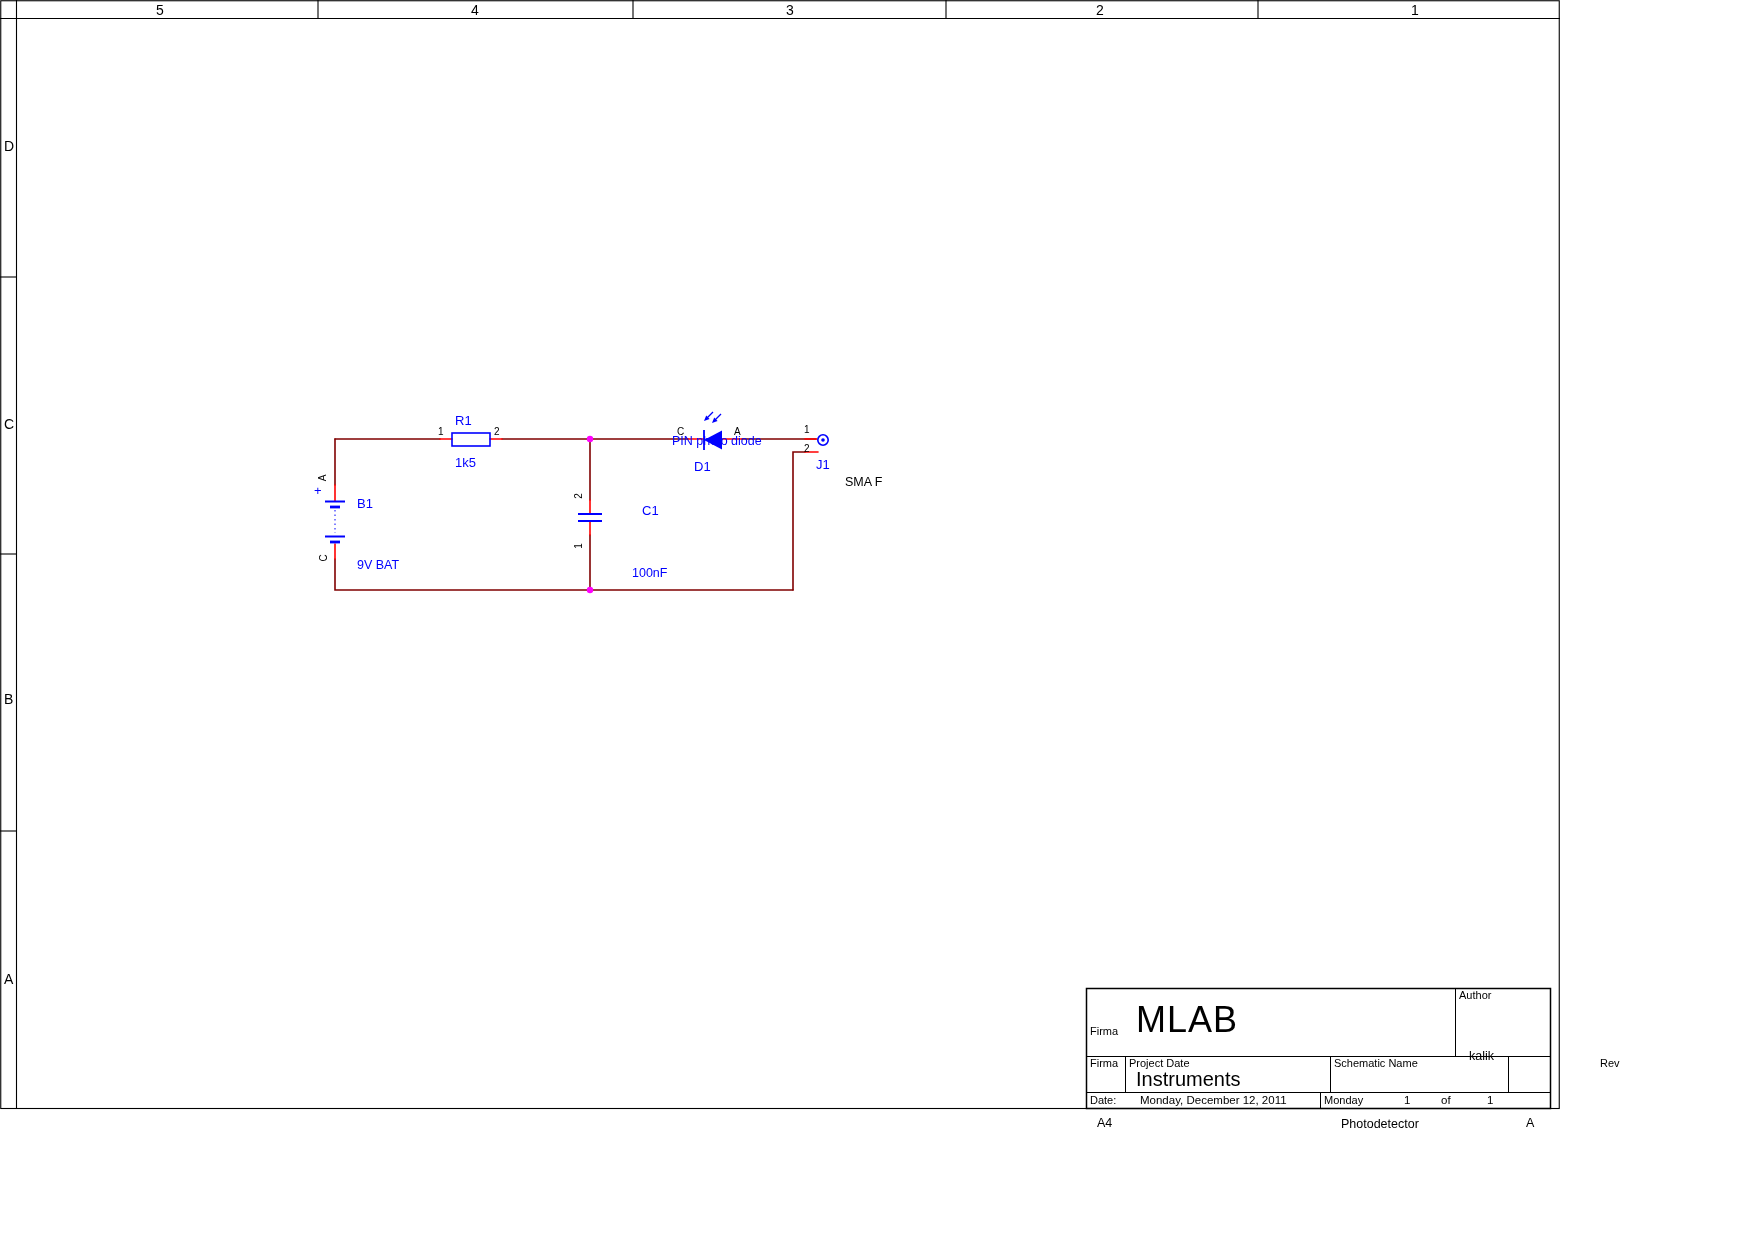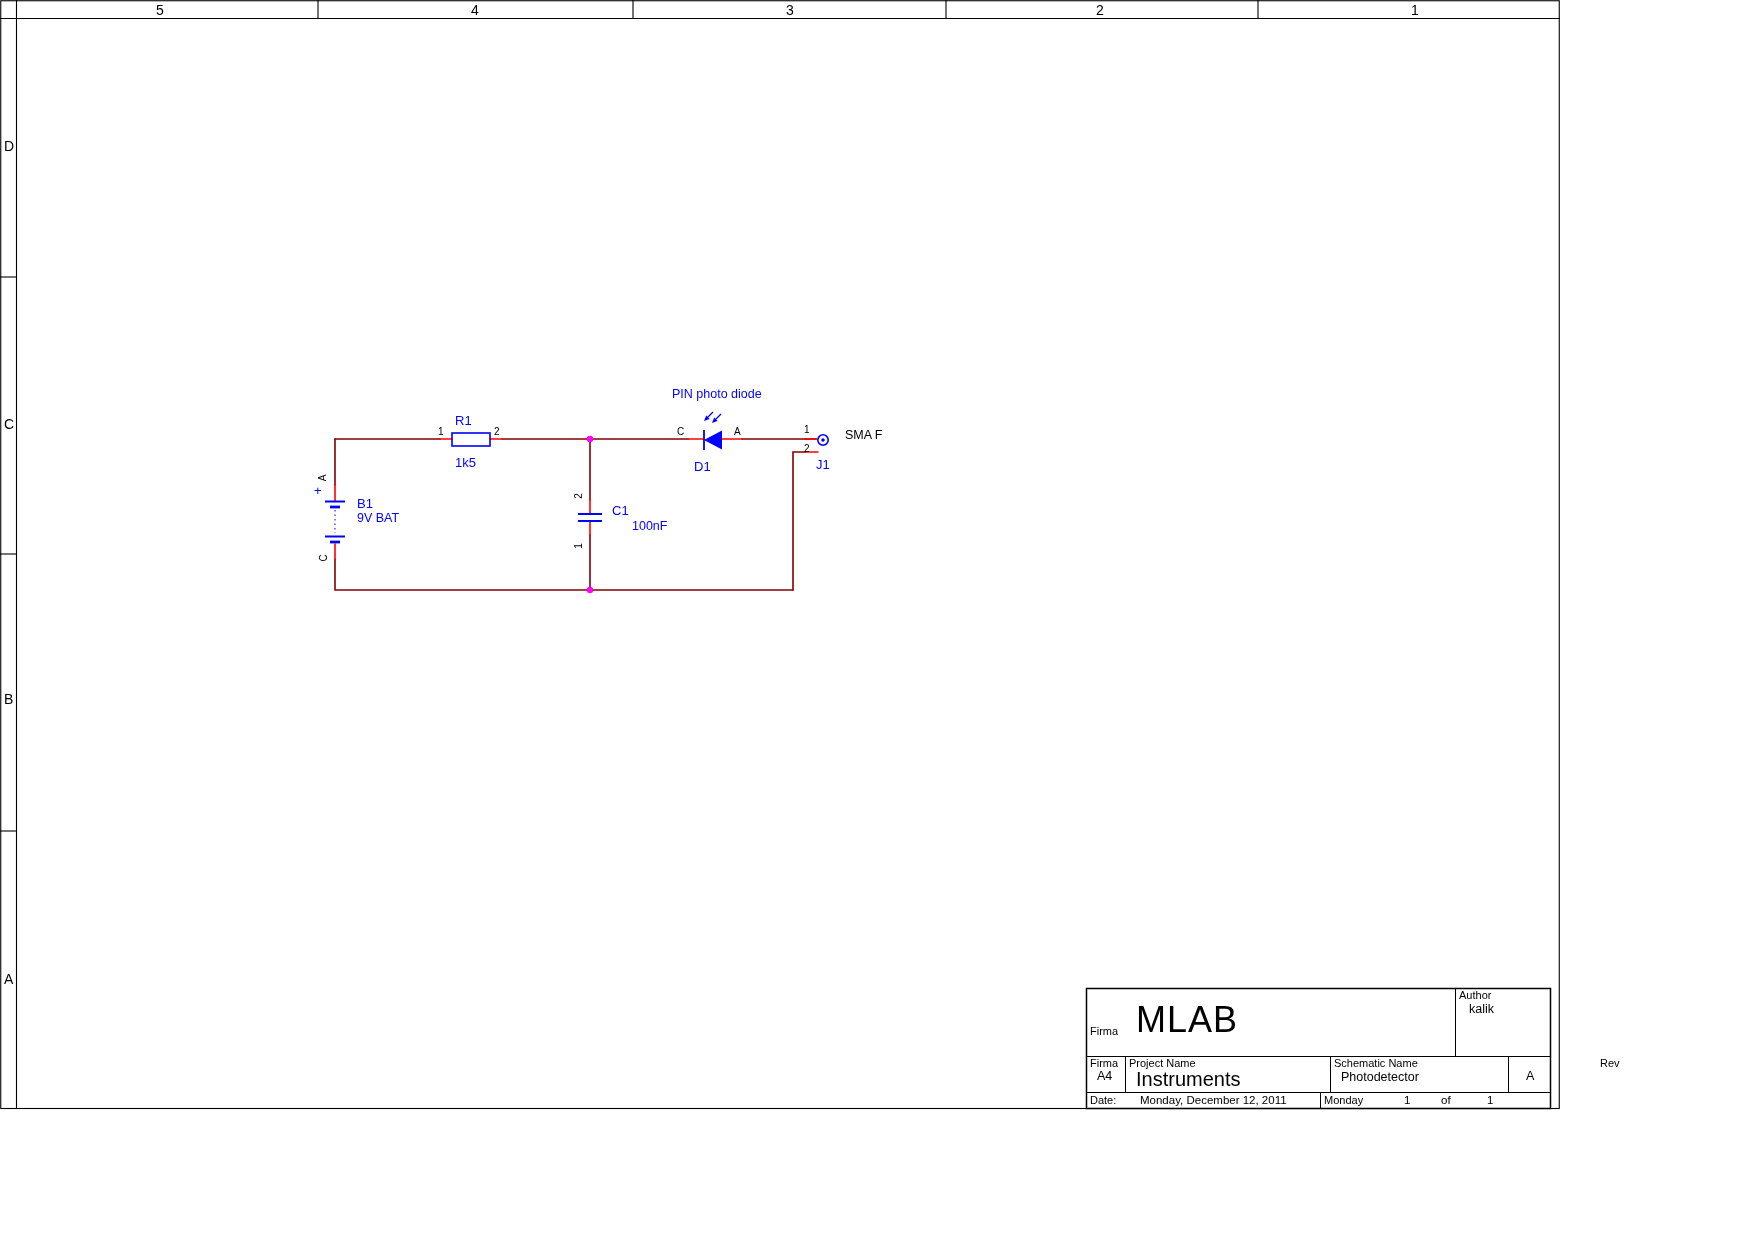--- a/index.html
+++ b/index.html
@@ -24,21 +24,21 @@
   .symfill{fill:var(--symbol);stroke:none;}
   .junc{fill:var(--junction);stroke:none;}
   .s1{stroke-width:1;} .s12{stroke-width:1.2;} .s16{stroke-width:1.6;}
   .s18{stroke-width:1.8;} .s2{stroke-width:2;} .s3{stroke-width:2.8;}
   .dash{stroke-dasharray:1.5,3;}
   
   #labels{position:absolute;left:0;top:0;width:100%;height:100%;}
   .t{position:absolute;white-space:pre;line-height:1;color:var(--ink);}
   .blue{color:var(--symbol);}
   .f10{font-size:10px;} .f11{font-size:11px;} .f115{font-size:11.5px;}
-  .f12{font-size:12.5px;} .f13{font-size:13px;} .f14{font-size:14px;}
+  .f12{font-size:12.5px;margin-top:47px;} .f13{font-size:13px;} .f14{font-size:14px;}
   .f15{font-size:20px;} .f36{font-size:36px;letter-spacing:1px;text-align:center;}
   .ctr{transform:translateX(-50%);}
   .rot{transform:rotate(-90deg);}
 </style>
 </head>
 <body>
 
 <div id="page">
 
   <svg id="gfx" width="1754" height="1240" viewBox="0 0 1754 1240">
@@ -151,40 +151,40 @@
     <span class="t f10" style="left:494px;top:427px">2</span>
 
     <span class="t f13 blue" style="left:314px;top:484px">+</span>
     <span class="t f10 rot" style="left:320px;top:473px">A</span>
     <span class="t f10 rot" style="left:320px;top:553px">C</span>
     <span class="t f13 blue" style="left:357px;top:497px">B1</span>
     <span class="t f12 blue" style="left:357px;top:512px">9V BAT</span>
 
     <span class="t f10 rot" style="left:576px;top:491px">2</span>
     <span class="t f10 rot" style="left:576px;top:541px">1</span>
-    <span class="t f13 blue" style="left:612px;top:504px">C1</span>
+    <span class="t f13 blue" style="left:642px;top:504px">C1</span>
     <span class="t f12 blue" style="left:632px;top:520px">100nF</span>
 
     <span class="t f12 blue" style="left:672px;top:388px">PIN photo diode</span>
     <span class="t f10" style="left:677px;top:427px">C</span>
     <span class="t f10" style="left:734px;top:427px">A</span>
     <span class="t f13 blue" style="left:694px;top:460px">D1</span>
 
     <span class="t f10" style="left:804px;top:425px">1</span>
     <span class="t f10" style="left:804px;top:444px">2</span>
     <span class="t f13 blue" style="left:816px;top:458px">J1</span>
     <span class="t f12" style="left:845px;top:429px">SMA F</span>
 
     <span class="t f11" style="left:1090px;top:1026px">Firma</span>
     <span class="t f36" style="left:1136px;top:1002px">MLAB</span>
     <span class="t f11" style="left:1459px;top:990px">Author</span>
     <span class="t f12" style="left:1469px;top:1003px">kalik</span>
     <span class="t f11" style="left:1090px;top:1058px">Firma</span>
     <span class="t f12" style="left:1097px;top:1070px">A4</span>
-    <span class="t f11" style="left:1129px;top:1058px">Project Name</span>
+    <span class="t f11" style="left:1129px;top:1058px">Project Date</span>
     <span class="t f15" style="left:1136px;top:1069px">Instruments</span>
     <span class="t f11" style="left:1334px;top:1058px">Schematic Name</span>
     <span class="t f12" style="left:1341px;top:1071px">Photodetector</span>
     <span class="t f11" style="left:1600px;top:1058px">Rev</span>
     <span class="t f12" style="left:1526px;top:1070px">A</span>
     <span class="t f11" style="left:1090px;top:1095px">Date:</span>
     <span class="t f115" style="left:1140px;top:1095px">Monday, December 12, 2011</span>
     <span class="t f11" style="left:1324px;top:1095px">Monday</span>
     <span class="t f115" style="left:1404px;top:1095px">1</span>
     <span class="t f115" style="left:1441px;top:1095px">of</span>

